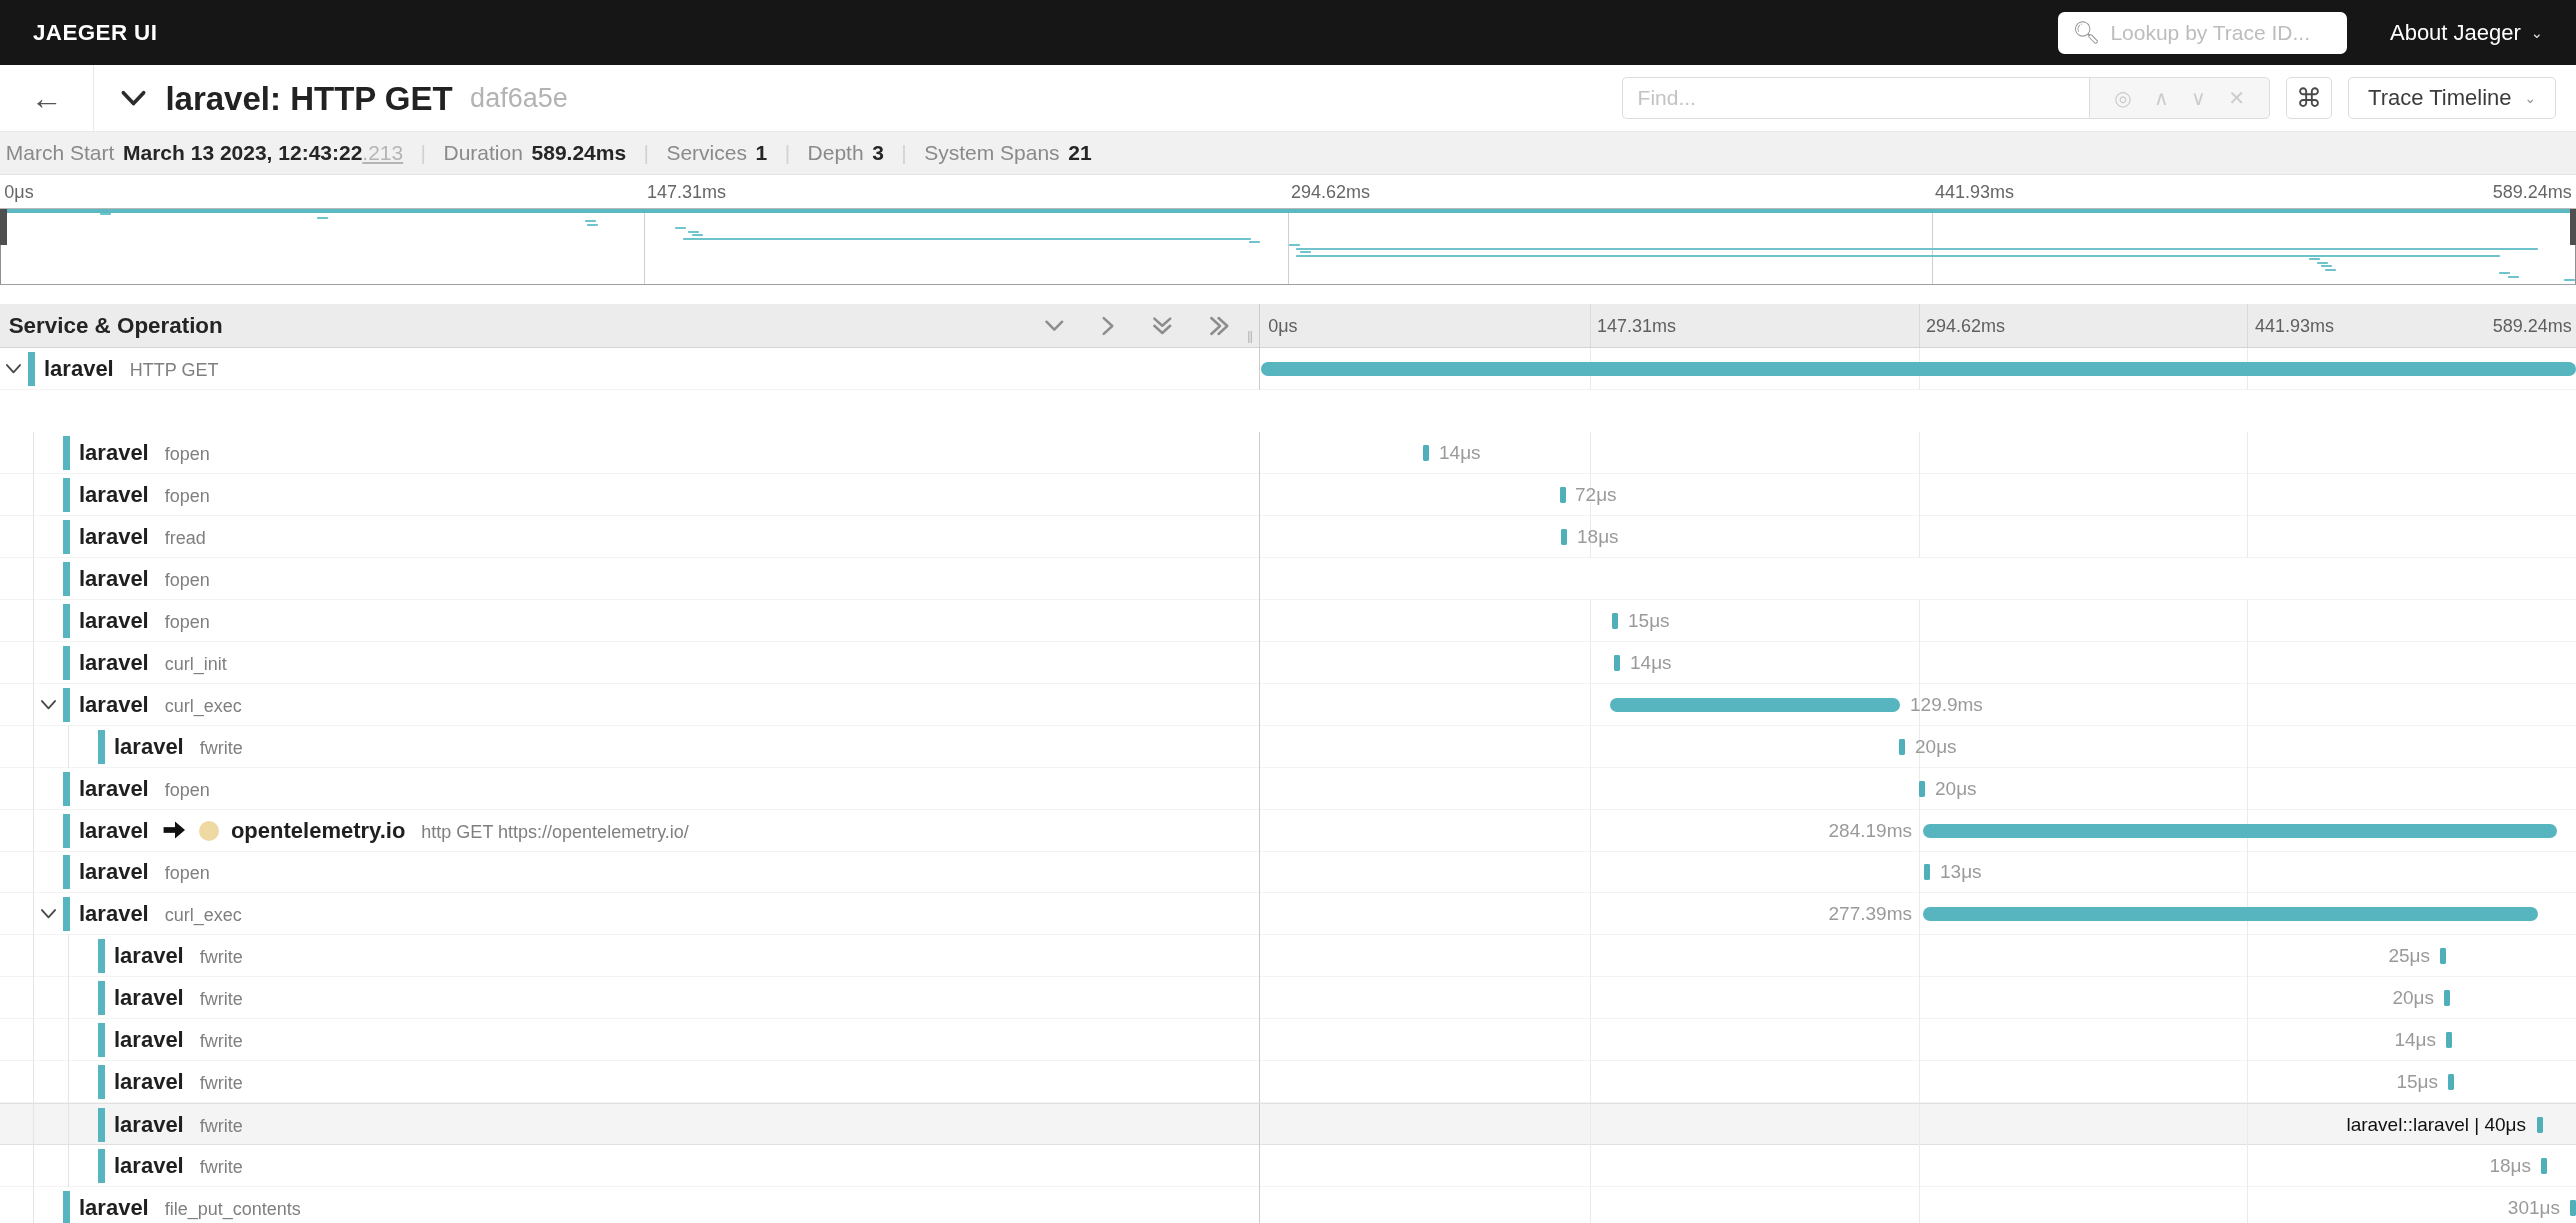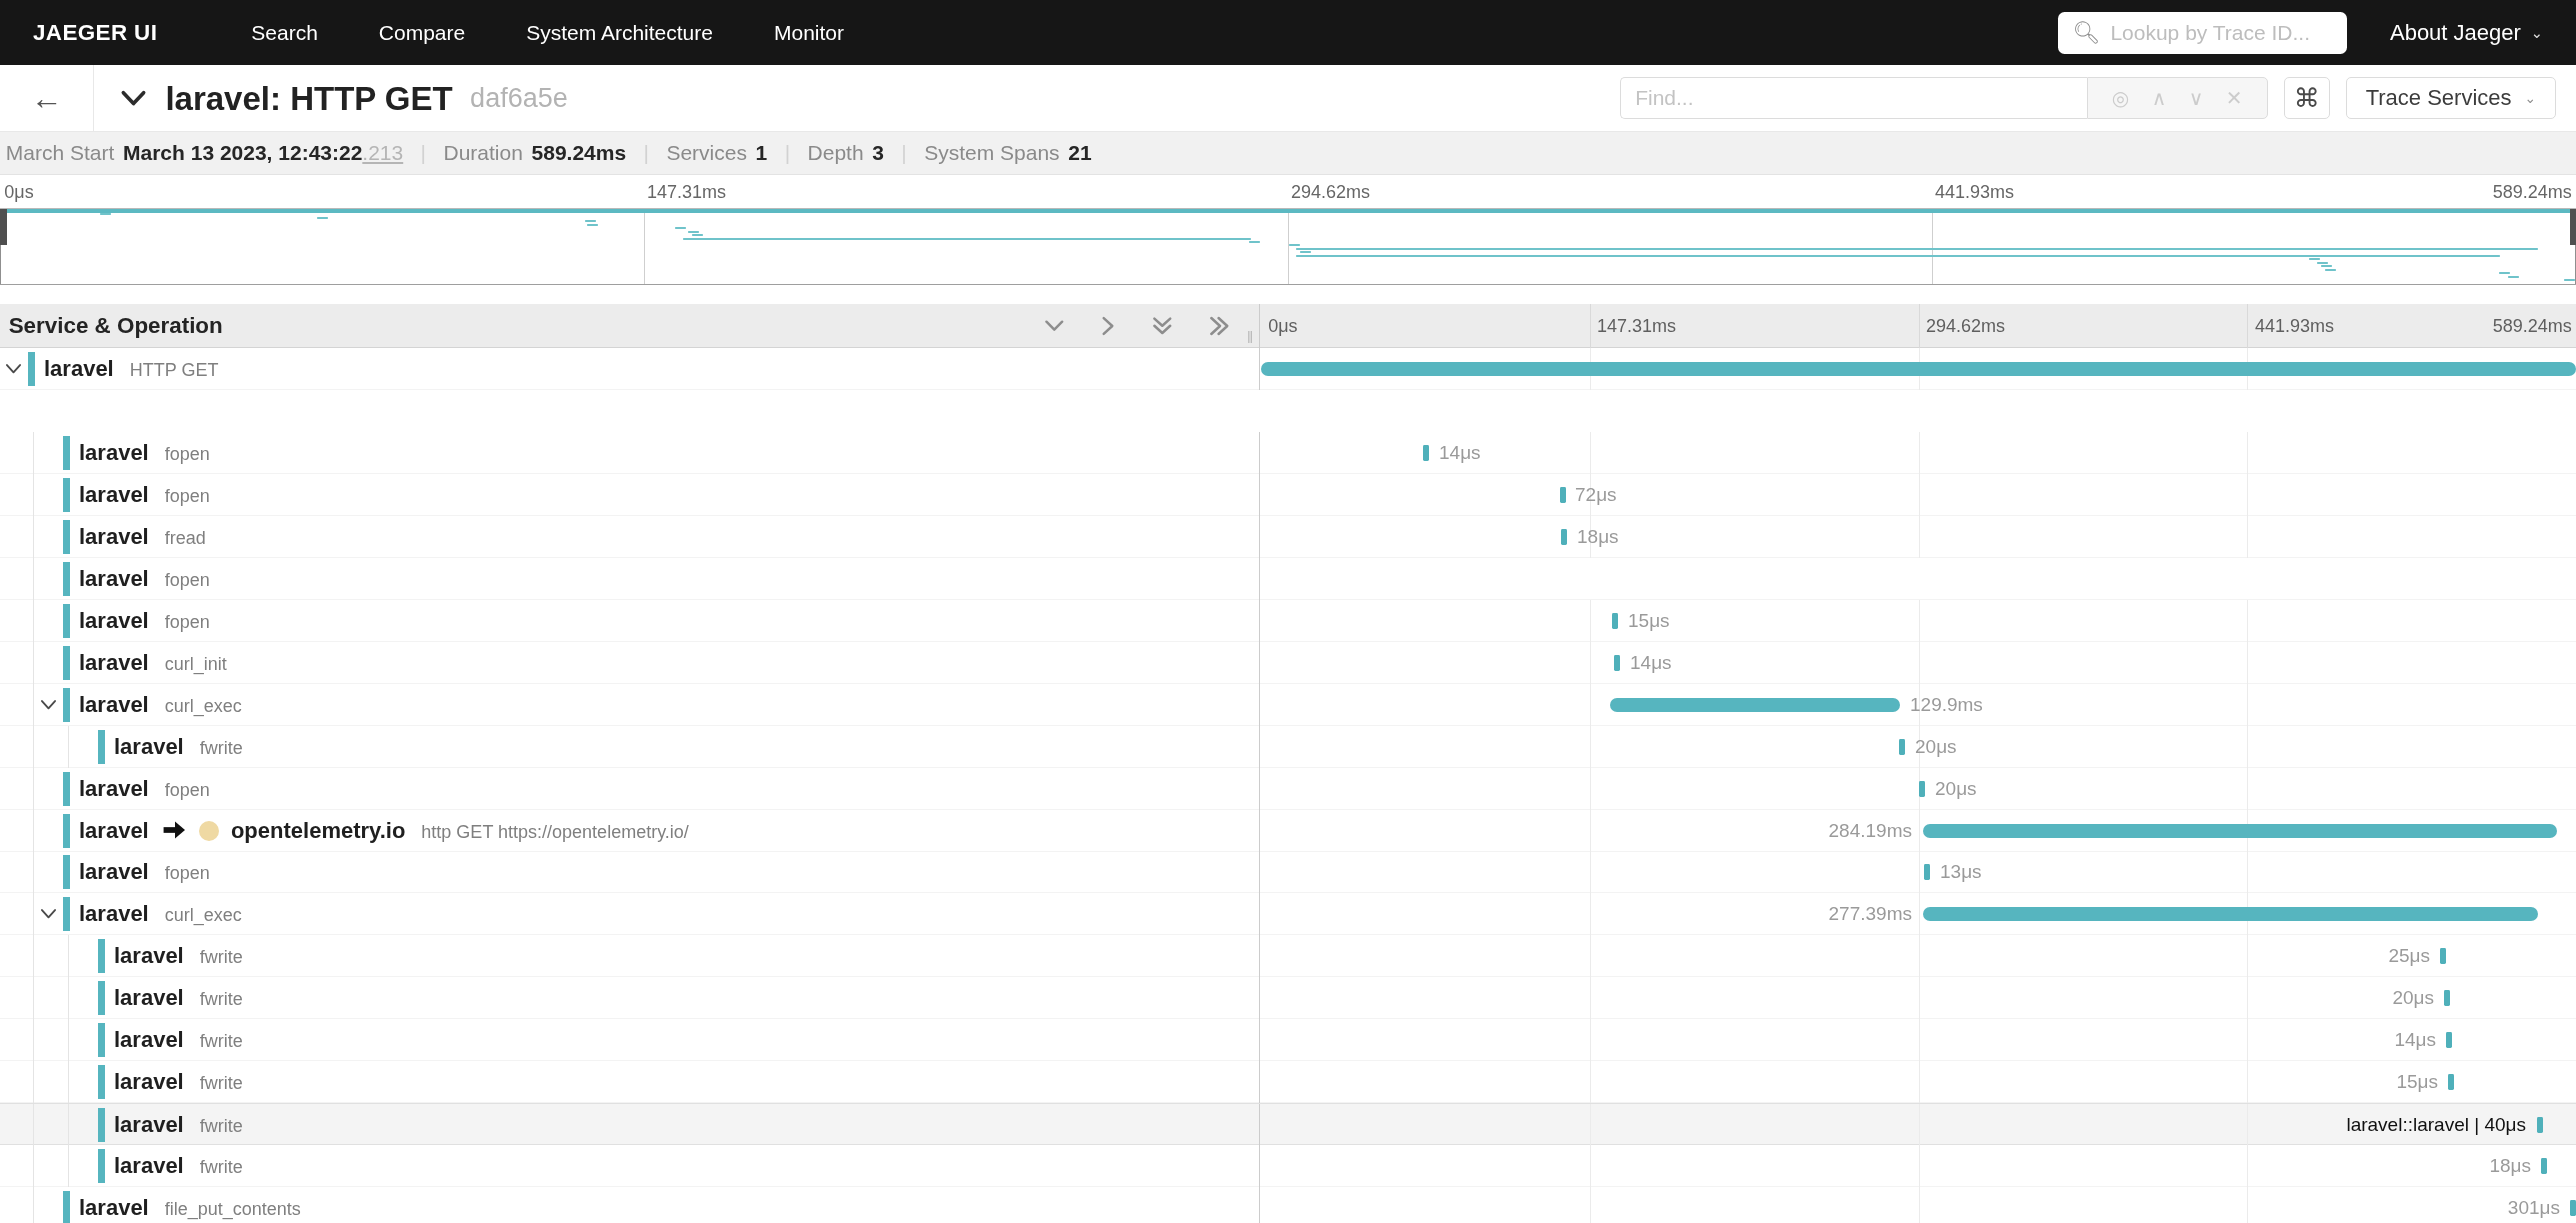--- a/index.html
+++ b/index.html
@@ -97,26 +97,20 @@
   .bar { position:absolute; top:13.7px; height:14.5px; background:#56b5bf; border-radius:7.2px; }
   .tick { position:absolute; top:13px; height:16px; width:5.8px; background:#4fb0ba; border-radius:1.4px; }
   .durlabel { position:absolute; top:0; line-height:42px; font-size:19px; color:#9a9a9a; white-space:nowrap; }
   .durlabel.dark { color:#111; }
 </style>
 </head>
 <body>
 
 <div class="topnav">
   <div class="brand">JAEGER UI</div>
-  <div class="navlinks">
-    <div class="navlink">Search</div>
-    <div class="navlink">Compare</div>
-    <div class="navlink">System Architecture</div>
-    <div class="navlink">Monitor</div>
-  </div>
   <div class="nav-right">
     <div class="lookup">
       <span class="mag">🔍︎</span>
       <input placeholder="Lookup by Trace ID..." style="">
     </div>
     <div class="about">
       <span>About Jaeger</span>
       <span class="chev">⌄</span>
     </div>
   </div>
@@ -140,21 +134,21 @@
     <div class="findtools">
       <span>◎</span>
       <span>∧</span>
       <span>∨</span>
       <span>✕</span>
     </div>
     <div class="kbd-btn">
       <span>⌘</span>
     </div>
     <div class="view-btn">
-      <span>Trace Services</span>
+      <span>Trace Timeline</span>
       <span class="chev">⌄</span>
     </div>
   </div>
 </div>
 
 <div class="summary">
   <span class="lbl">March Start</span>
   <b>March 13 2023, 12:43:22</b>
   <span class="dim">.213</span>
   <span class="sep">|</span>

